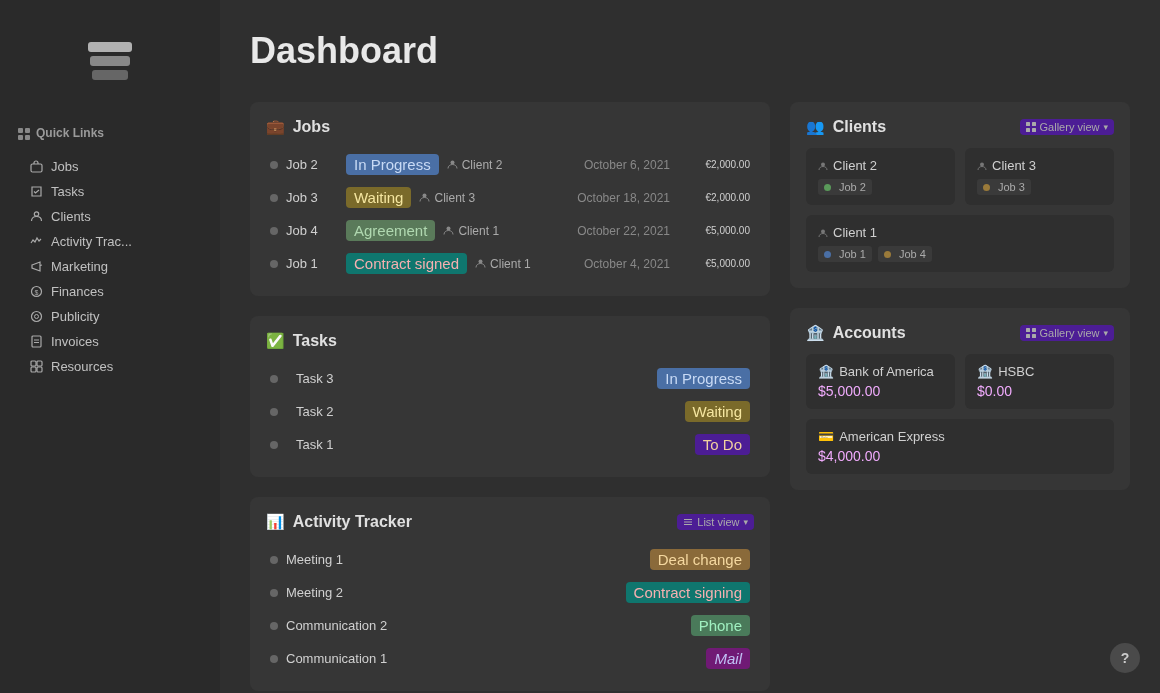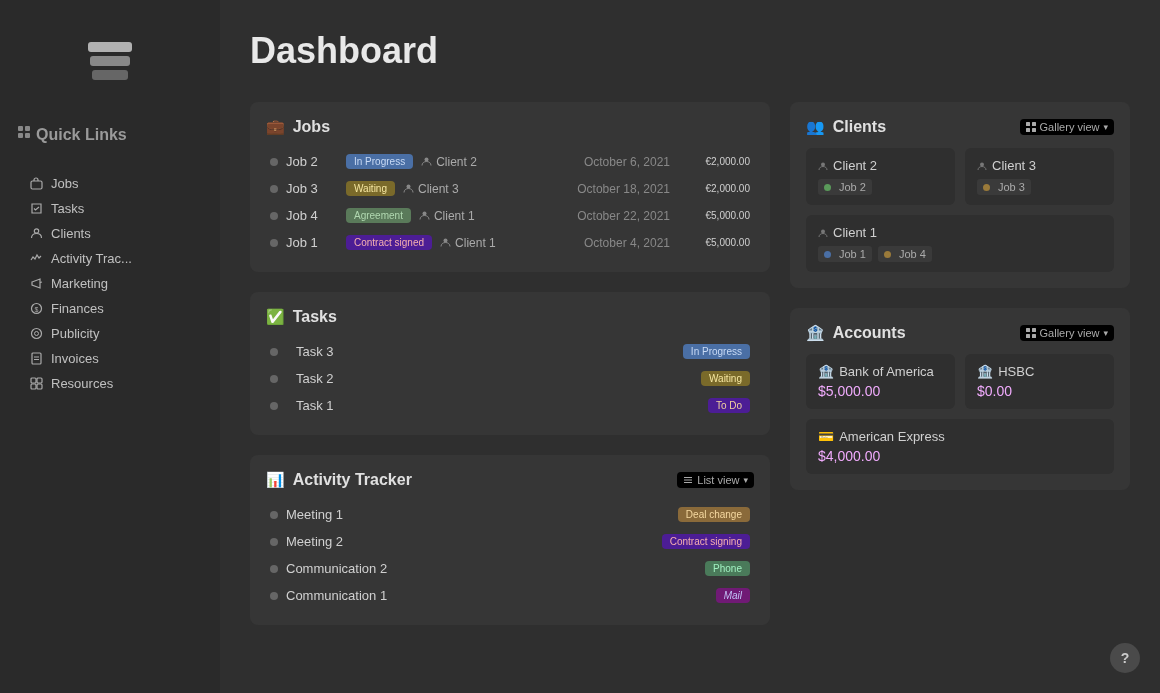--- a/index.html
+++ b/index.html
@@ -30,27 +30,27 @@
       justify-content: center;
       margin-bottom: 30px;
       margin-top: 10px;
     }
     .logo-icon {
       width: 60px;
       height: 60px;
     }
     .sidebar-section-title {
       display: flex;
-      align-items: flex-start;
+      align-items: flex-end;
       gap: 6px;
       color: #9a9a9a;
-      font-size: 16px;
+      font-size: 12px;
       font-weight: 600;
       padding: 6px 8px;
-      margin-bottom: 21px;
+      margin-bottom: 8px;
     }
     .sidebar-item {
       display: flex;
       align-items: center;
       gap: 8px;
       padding: 5px 10px 5px 20px;
       border-radius: 4px;
       cursor: pointer;
       color: #c0c0c0;
       font-size: 13px;
@@ -97,21 +97,21 @@
     }
     .section-title {
       font-size: 16px;
       font-weight: 600;
       color: #e0e0e0;
     }
     .view-badge {
       display: flex;
       align-items: center;
       gap: 4px;
-      background: #000000;
+      background: #4c1d95;
       border-radius: 4px;
       padding: 2px 6px;
       font-size: 11px;
       color: #aaa;
       cursor: pointer;
       margin-left: auto;
     }
     
     .jobs-table {
       width: 100%;
@@ -131,27 +131,27 @@
       flex-shrink: 0;
     }
     .job-name {
       width: 60px;
       color: #d0d0d0;
       font-size: 13px;
     }
     .status-badge {
       border-radius: 4px;
       padding: 2px 8px;
-      font-size: 10px;
+      font-size: 15px;
       font-weight: 500;
     }
     .badge-inprogress { background: #4a6fa5; color: #c8daf5; }
     .badge-waiting { background: #7a6a2a; color: #f5e6a0; }
     .badge-agreement { background: #5a7a5a; color: #b0d8b0; }
-    .badge-contract { background: #4c1d95; color: #f5b0b0; text-align: right; }
+    .badge-contract { background: #0f766e; color: #f5b0b0; text-align: right; }
     .badge-deal { background: #8a6a3a; color: #f5d8a0; }
     .badge-phone { background: #4a7a5a; color: #a0f0c0; margin-left: 23px; }
     .badge-mail { background: #701a75; color: #c0c0f5; font-style: italic; }
     .badge-todo { background: #4c1d95; color: #f0d0a0; }
     .client-info {
       display: flex;
       align-items: center;
       gap: 4px;
       margin-left: 8px;
       color: #aaa;

